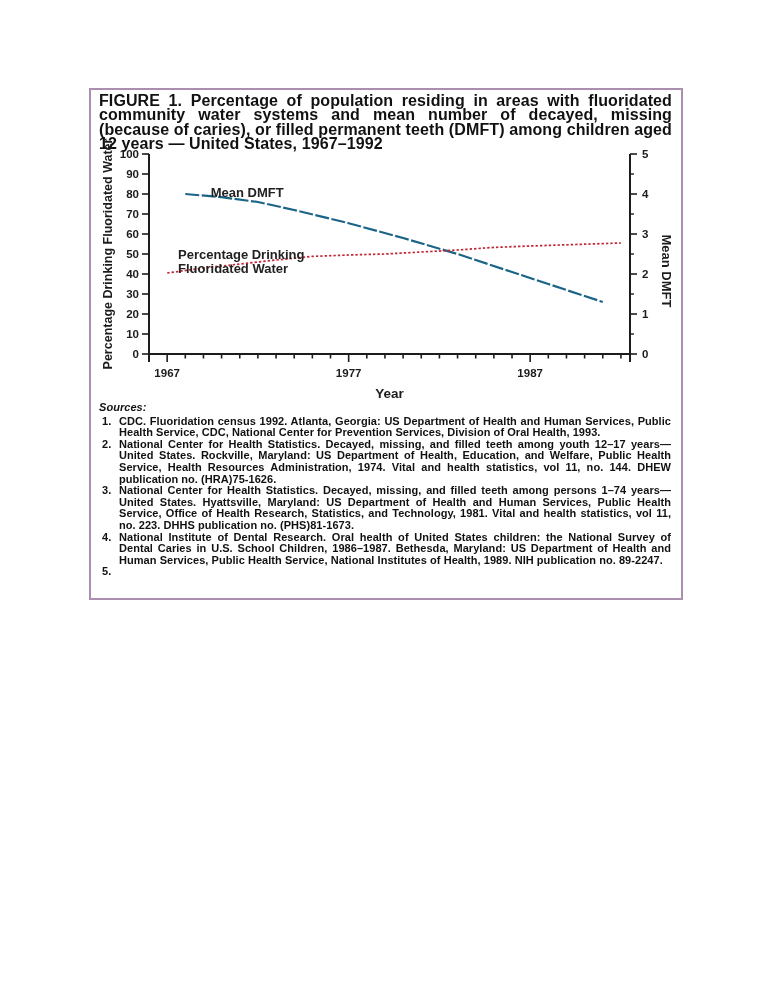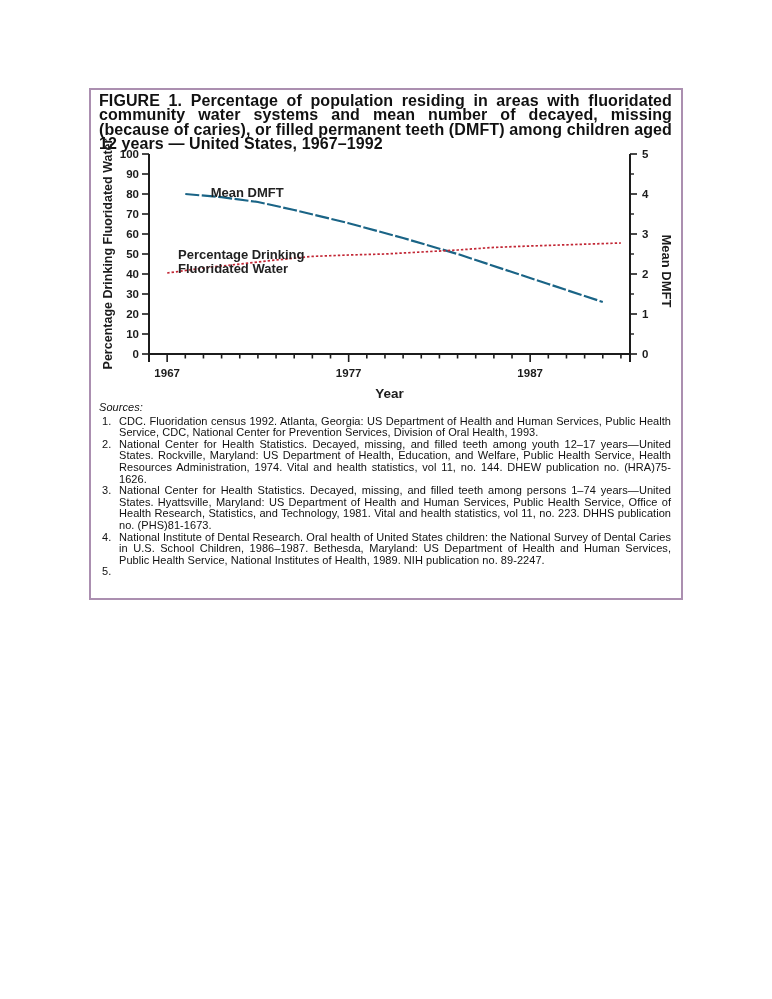--- a/index.html
+++ b/index.html
@@ -18,21 +18,21 @@
   }
   .chart-wrap { position:absolute; top:47px; left:0; width:590px; height:266px; }
   svg text { font-family:"Liberation Sans", sans-serif; font-weight:bold; fill:#1c1c1c; }
   .tick-label  { font-size:11.5px; }
   .axis-title-left  { font-size:12.5px; }
   .axis-title-right { font-size:13px; }
   .x-axis-title { font-size:13.5px; }
   .series-label { font-size:13px; fill:#222222; }
   .sources {
     position:absolute; top:312px; left:8px; width:572px;
-    color:#111111; font-size:11px; line-height:11.6px; letter-spacing:0.05px;
+    color:#111111; font-size:11px; line-height:11.6px; letter-spacing:0.05px;font-weight:bold;
   }
   .sources-heading { font-style:italic; margin:0 0 2px 0; }
   .sources-list { margin:0; padding:0; list-style:none; }
   .sources-list li { position:relative; padding-left:20px; text-align:justify; }
   .src-num { position:absolute; left:3px; }
 </style>
 </head>
 <body>
 
 <div class="figure-box">

